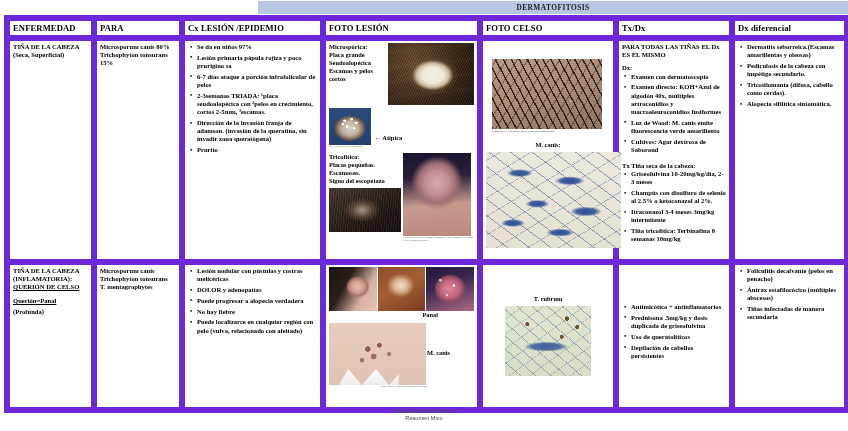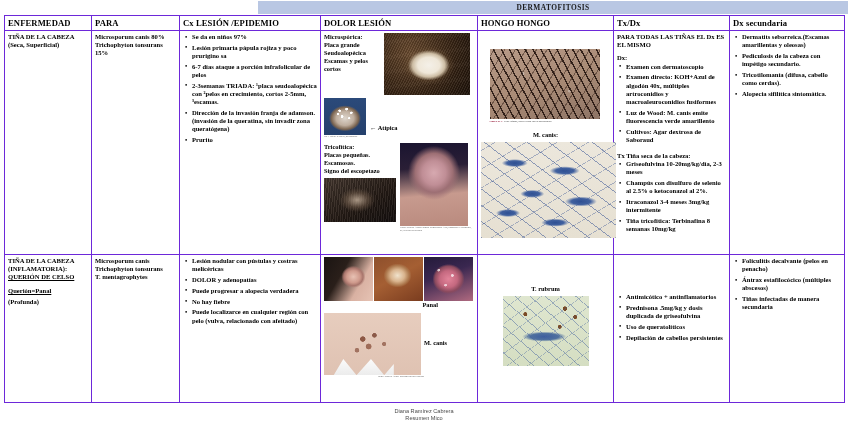--- a/index.html
+++ b/index.html
@@ -45,21 +45,21 @@
   
   table.main {
     position: absolute;
     left: 4px;
     top: 15px;
     width: 840px;
     border-collapse: collapse;
     table-layout: fixed;
   }
   table.main td, table.main th {
-    border: 1px solid #6d28d9;
+    border: 6px solid #6d28d9;
     vertical-align: top;
     padding: 2px 3px 2px 3px;
     box-sizing: border-box;
   }
   thead th {
     text-align: left;
     font-weight: bold;
     font-size: 8.6px;
     line-height: 10px;
     height: 13px;
@@ -305,24 +305,24 @@
         <col class="c3">
         <col class="c4">
         <col class="c5">
         <col class="c6">
     </colgroup>
     <thead>
       <tr>
         <th>ENFERMEDAD</th>
         <th>PARA</th>
         <th>Cx LESIÓN /EPIDEMIO</th>
-        <th>DOLOR LESIÓN</th>
-        <th>HONGO HONGO</th>
+        <th>FOTO LESIÓN</th>
+        <th>FOTO CELSO</th>
         <th>Tx/Dx</th>
-        <th>Dx secundaria</th>
+        <th>Dx diferencial</th>
       </tr>
     </thead>
     <tbody>
 
       <tr class="row1">
 
         <td class="body-cell">
           <div class="lines">
             <div>TIÑA DE LA CABEZA</div>
             <div>(Seca, Superficial)</div>

